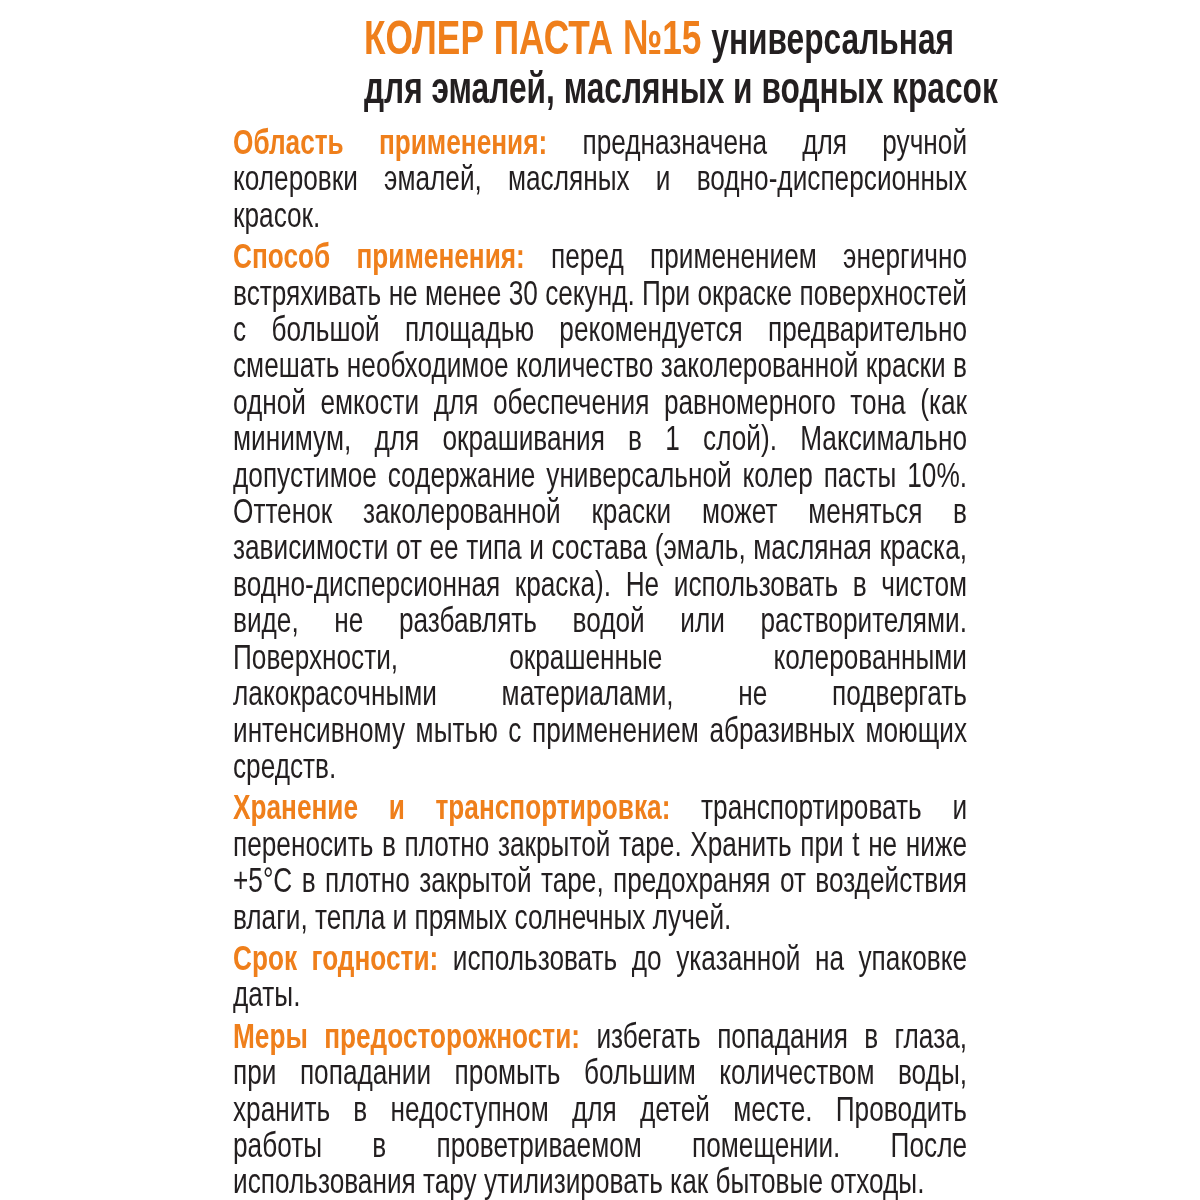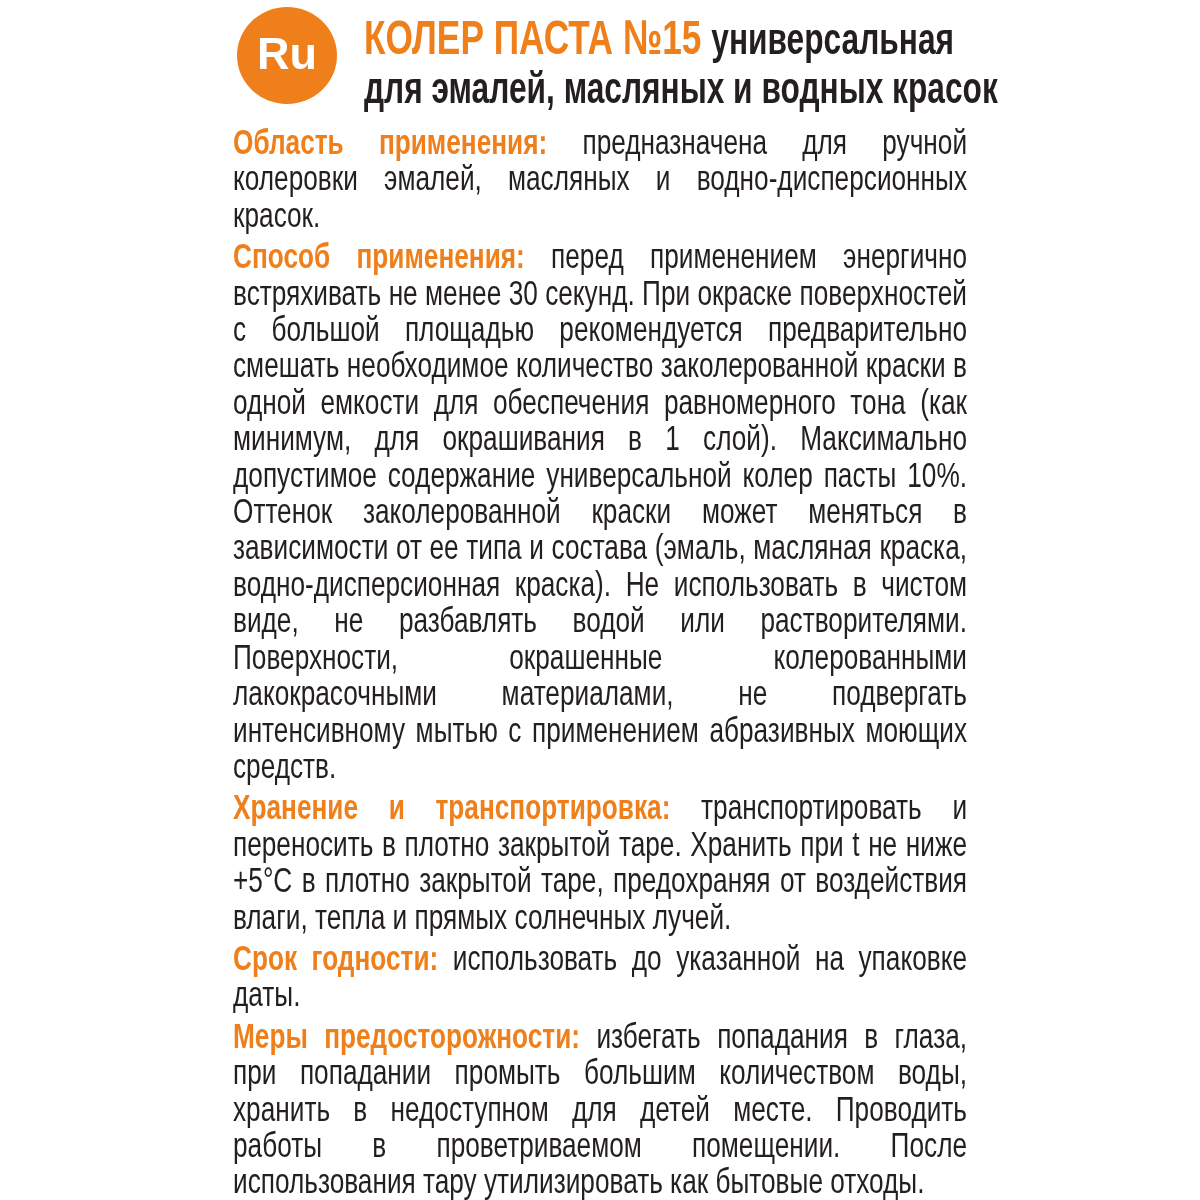--- a/index.html
+++ b/index.html
@@ -85,23 +85,20 @@
   .sec-head {
     color: var(--accent-orange, #EF7F1B);
     font-weight: 700;
   }
 </style>
 </head>
 <body>
 
 <div class="page">
 
-  <div class="logo">
-    <span class="logo-text">Ru</span>
-  </div>
 
   <div class="title-block">
     <div class="title-line1"><span>КОЛЕР ПАСТА №15</span> <span class="title-qualifier">универсальная</span></div>
     <div class="subtitle">для эмалей, масляных и водных красок</div>
   </div>
 
   <div class="content">
     <p class="section"><span class="sec-head">Область применения:</span> <span>предназначена для ручной колеровки эмалей, масляных и водно-дисперсионных красок.</span></p>
     <p class="section"><span class="sec-head">Способ применения:</span> <span>перед применением энергично встряхивать не менее 30 секунд. При окраске поверхностей с большой площадью рекомендуется предварительно смешать необходимое количество заколерованной краски в одной емкости для обеспечения равномерного тона (как минимум, для окрашивания в 1 слой). Максимально допустимое содержание универсальной колер пасты 10%. Оттенок заколерованной краски может меняться в зависимости от ее типа и состава (эмаль, масляная краска, водно-дисперсионная краска). Не использовать в чистом виде, не разбавлять водой или растворителями. Поверхности, окрашенные колерованными лакокрасочными материалами, не подвергать интенсивному мытью с применением абразивных моющих средств.</span></p>
     <p class="section"><span class="sec-head">Хранение и транспортировка:</span> <span>транспортировать и переносить в плотно закрытой таре. Хранить при t не ниже +5°С в плотно закрытой таре, предохраняя от воздействия влаги, тепла и прямых солнечных лучей.</span></p>

